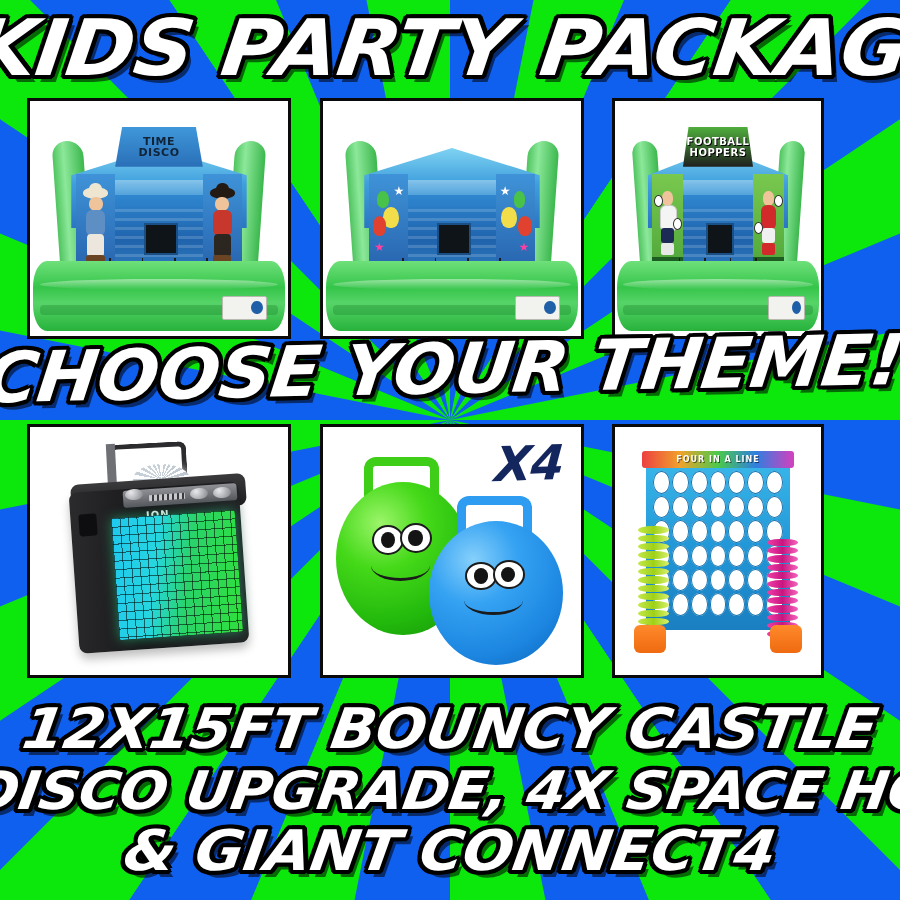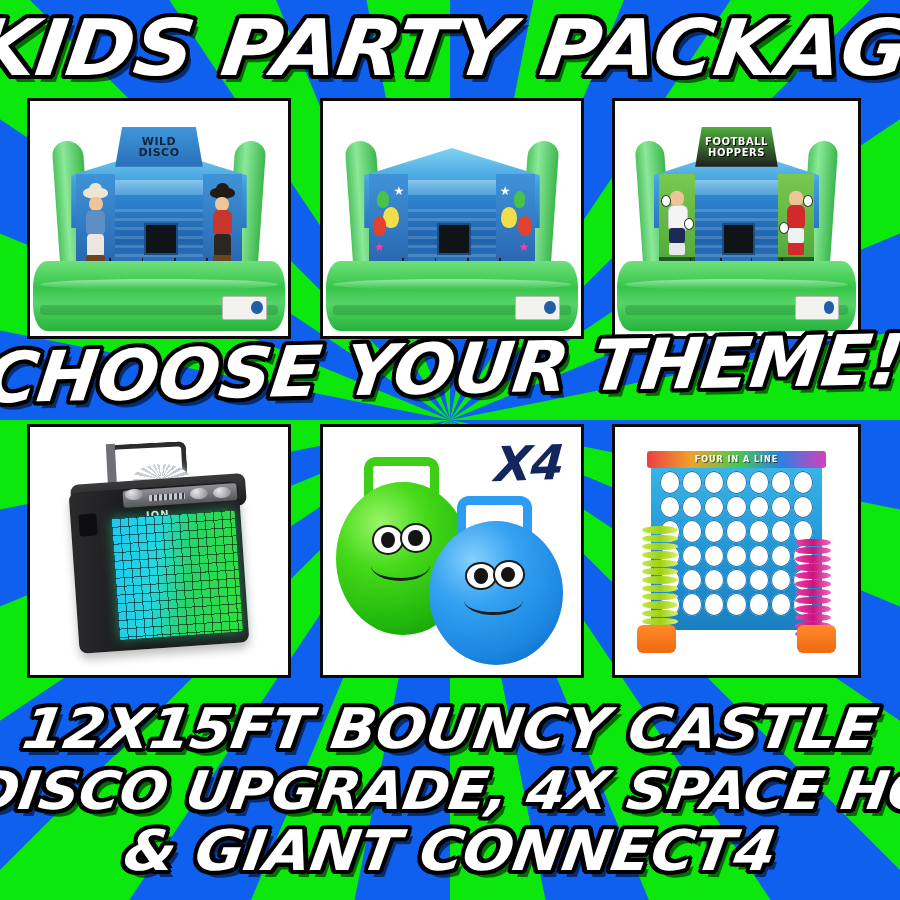--- a/index.html
+++ b/index.html
@@ -67,21 +67,21 @@
     background:#ffffff;
     border:3px solid #0a0a0a;
     box-sizing:border-box;
     overflow:hidden;
     z-index:20;
   }
   .row1{top:98px;height:241px;}
   .row2{top:424px;height:254px;}
   .col1{left:27px;width:264px;}
   .col2{left:320px;width:264px;}
-  .col3{left:612px;width:249px;}
+  .col3{left:612px;width:212px;}
 
   .ph{position:absolute;inset:0;}
 
   
   .castle{position:absolute;left:0;right:0;top:0;bottom:0;}
   .c-base{
     position:absolute;left:1%;bottom:2%;width:98%;height:30%;
     background:linear-gradient(180deg,#6fe07a 0%,#35c54a 38%,#57d468 60%,#27b23c 100%);
     border-radius:14px/26px;
   }
@@ -351,21 +351,21 @@
       </div>
       <div class="c-panelR">
         <div class="cowboy-hatD"></div>
         <div class="cowboy-hatD2"></div>
         <div class="face"></div>
         <div class="body-red"></div>
         <div class="legs-dark"></div>
         <div class="boots"></div>
       </div>
       <div class="c-banner">
-        <span><span>WILD</span><br><span>DISCO</span></span>
+        <span><span>TIME</span><br><span>DISCO</span></span>
       </div>
       <div class="c-ropes"></div>
       <div class="c-base"></div>
       <div class="c-base-line"></div>
       <div class="c-tag"></div>
     </div>
   </div>
 
   <div class="card row1 col2">
     <div class="ph castle">

